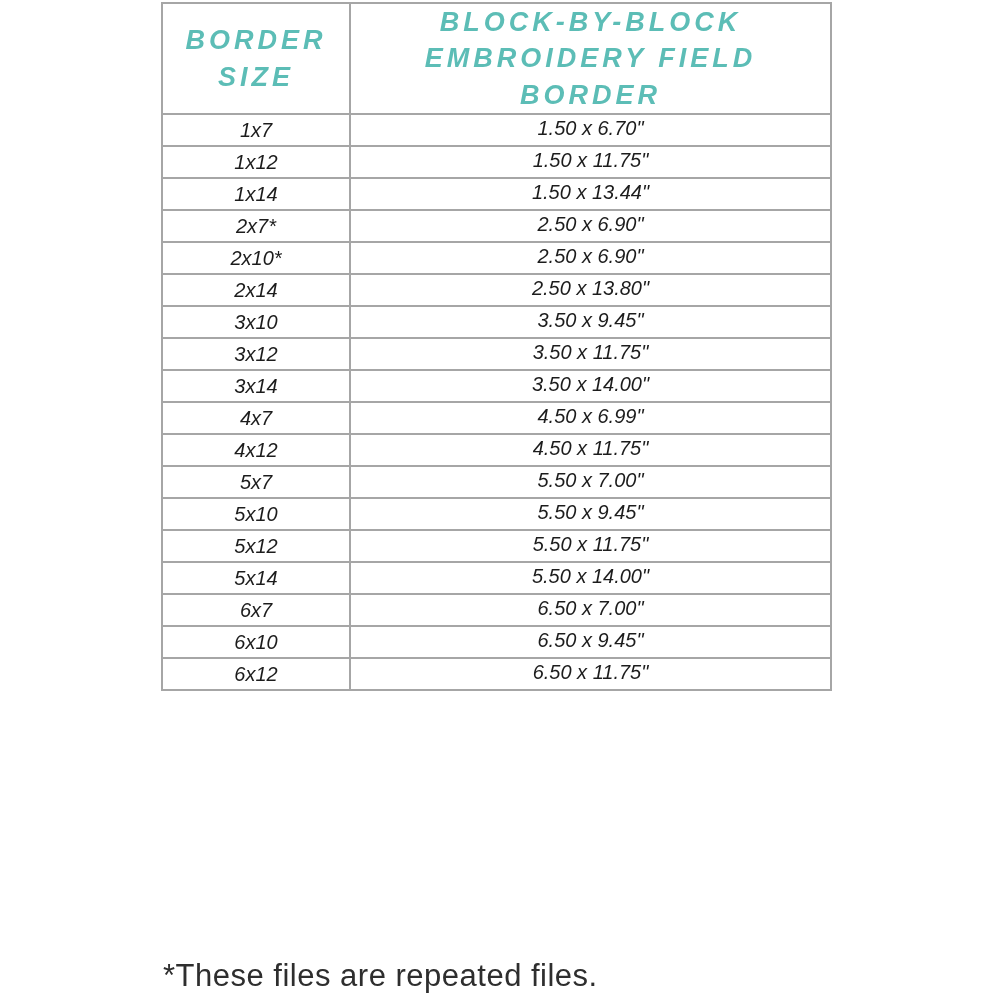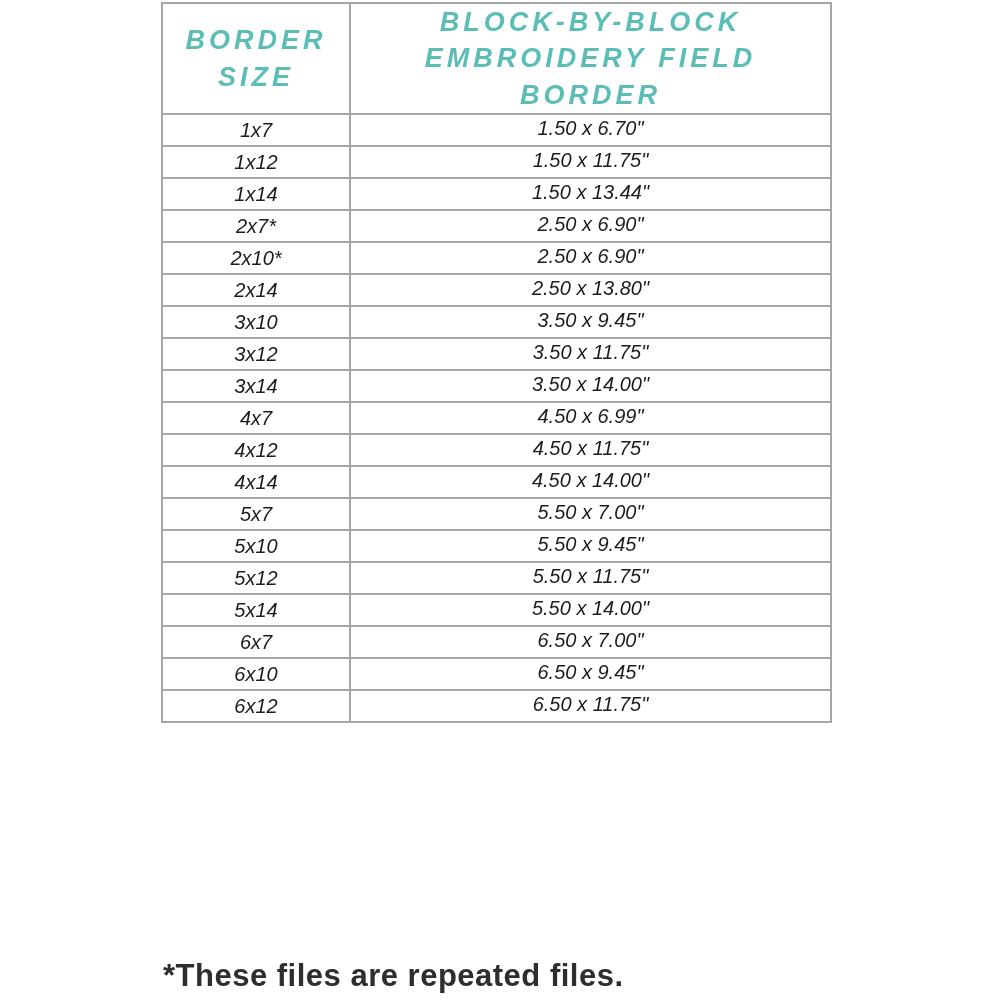--- a/index.html
+++ b/index.html
@@ -64,21 +64,21 @@
   td.cell-field-size span {
     position: relative;
     top: -2px;
     display: inline-block;
   }
   .footnote {
     position: absolute;
     left: 163px;
     top: 958px;
     font-size: 31px;
-    font-weight: 700;
+    font-weight: 400;
     color: #2e2e2e;
     letter-spacing: 0.5px;
     white-space: nowrap;
   }
 </style>
 </head>
 <body>
 
 <div class="page">
   <div class="table-wrap">
@@ -138,24 +138,20 @@
           </tr>
           <tr>
             <td class="cell-border-size">4x7</td>
             <td class="cell-field-size"><span>4.50 x 6.99"</span></td>
           </tr>
           <tr>
             <td class="cell-border-size">4x12</td>
             <td class="cell-field-size"><span>4.50 x 11.75"</span></td>
           </tr>
           <tr>
-            <td class="cell-border-size">4x14</td>
-            <td class="cell-field-size"><span>4.50 x 14.00"</span></td>
-          </tr>
-          <tr>
             <td class="cell-border-size">5x7</td>
             <td class="cell-field-size"><span>5.50 x 7.00"</span></td>
           </tr>
           <tr>
             <td class="cell-border-size">5x10</td>
             <td class="cell-field-size"><span>5.50 x 9.45"</span></td>
           </tr>
           <tr>
             <td class="cell-border-size">5x12</td>
             <td class="cell-field-size"><span>5.50 x 11.75"</span></td>

